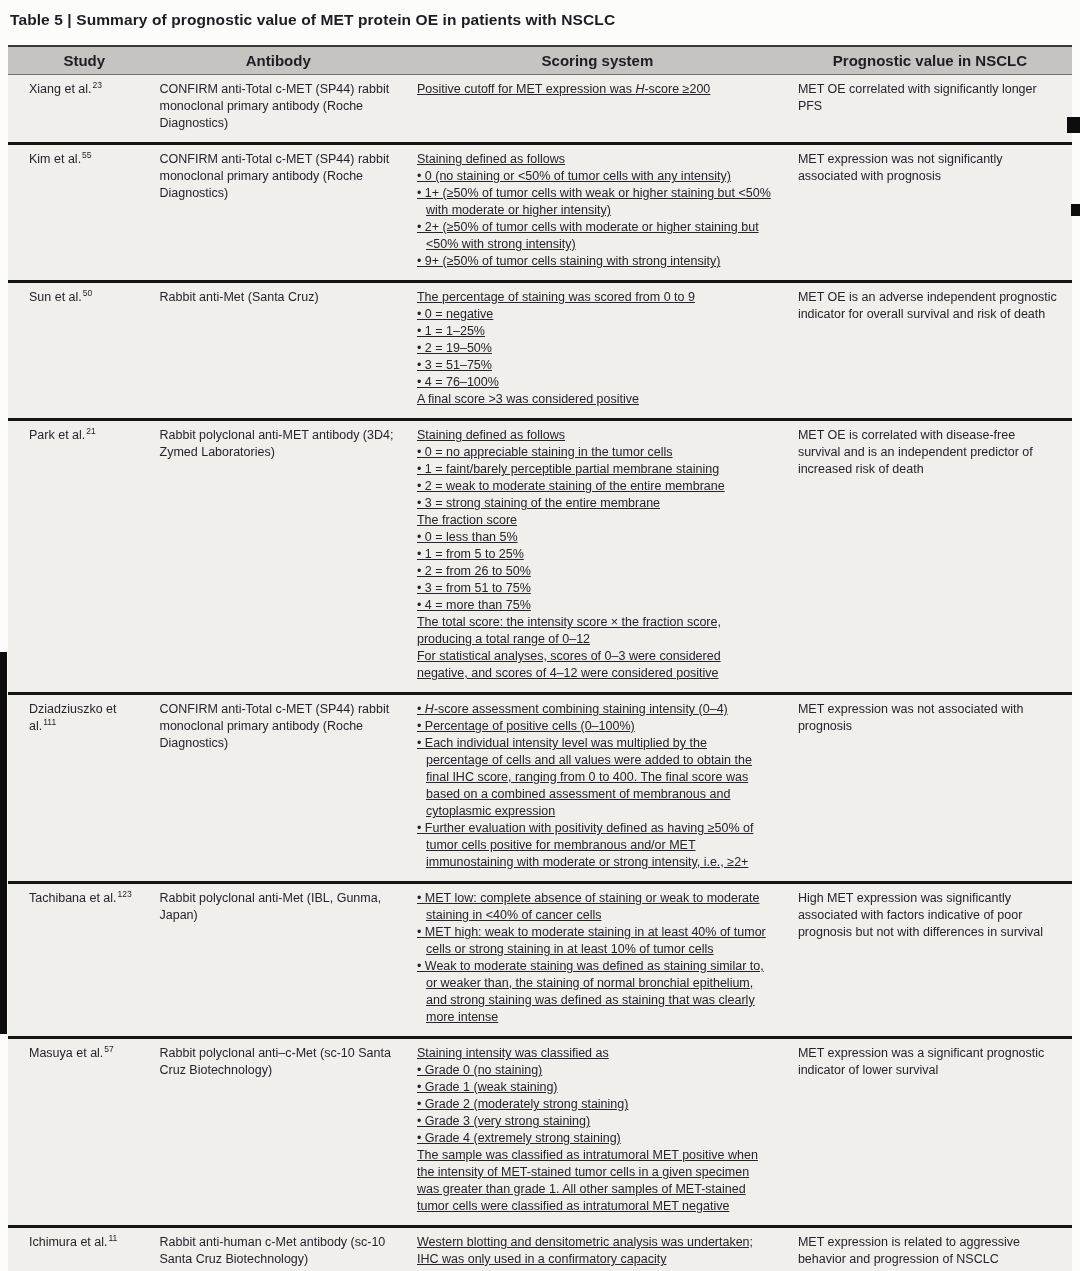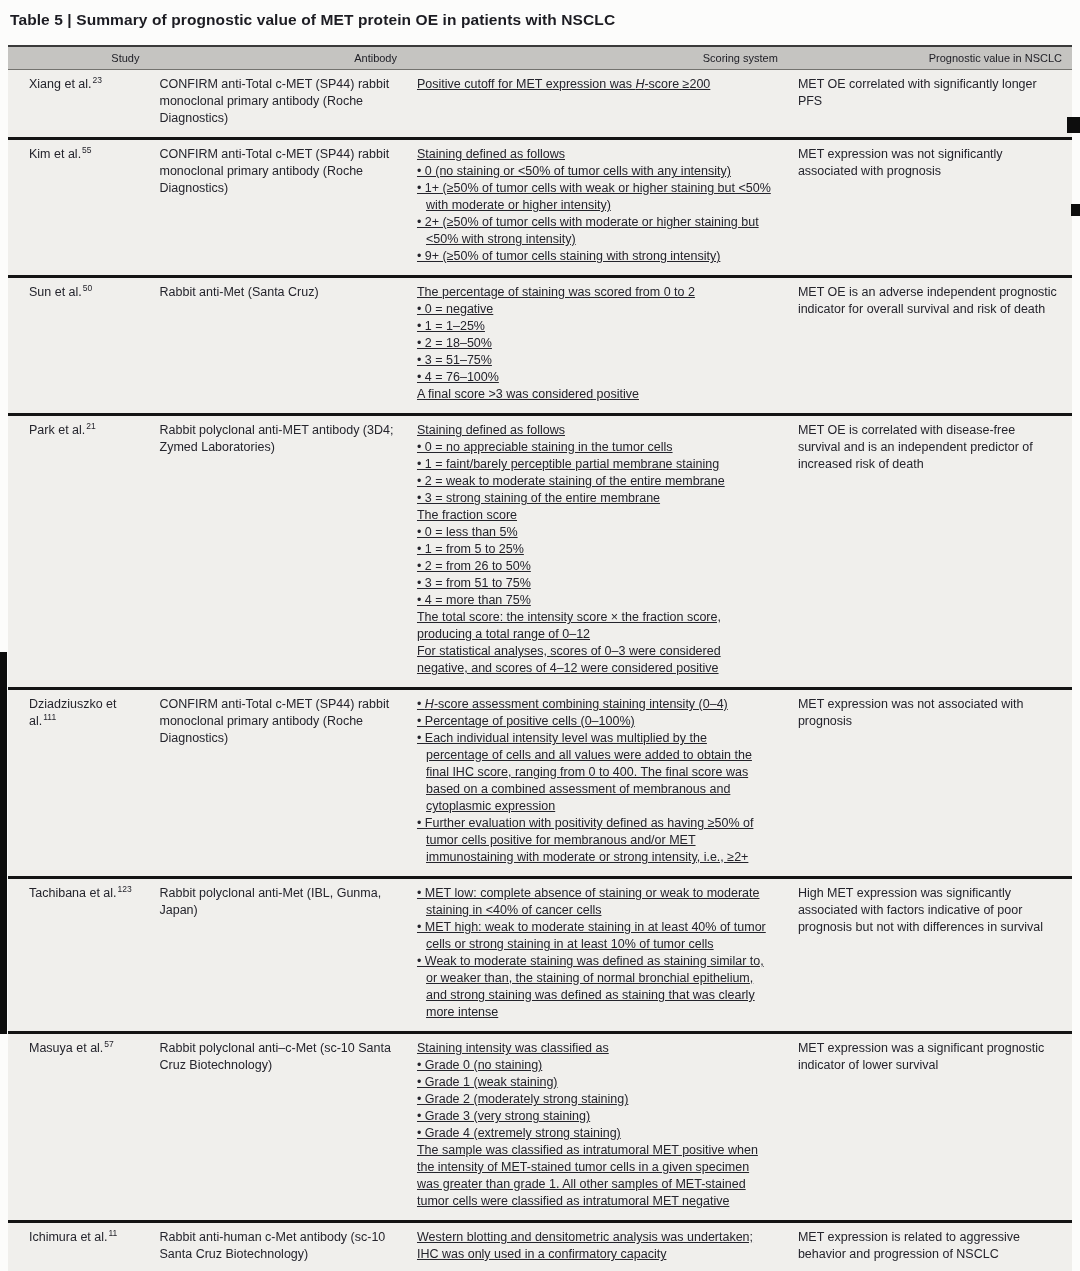--- a/index.html
+++ b/index.html
@@ -37,23 +37,23 @@
   col.c-study{width:13.3%;}
   col.c-antibody{width:24.2%;}
   col.c-scoring{width:35.8%;}
   col.c-prognostic{width:26.7%;}
   thead tr{
     background:var(--header-bg);
     border-top:2px solid #3a3a3a;
     border-bottom:1px solid #74736f;
   }
   thead th{
-    text-align:right;
-    font-size:11px;
-    font-weight:normal;
+    text-align:center;
+    font-size:15px;
+    font-weight:bold;
     padding:5px 10px 5px 10px;
     color:#1d1d24;
   }
   thead th.col-study{padding-left:21px;}
   tbody tr{
     background:var(--row-bg);
     margin-left:43px;
   }
   tbody tr + tr{
     border-top:3px solid var(--divider);
@@ -127,24 +127,24 @@
           <div class="line bullet">• 1+ (≥50% of tumor cells with weak or higher staining but &lt;50% with moderate or higher intensity)</div>
           <div class="line bullet">• 2+ (≥50% of tumor cells with moderate or higher staining but &lt;50% with strong intensity)</div>
           <div class="line bullet">• 9+ (≥50% of tumor cells staining with strong intensity)</div>
         </td>
         <td class="col-prognostic">MET expression was not significantly associated with prognosis</td>
       </tr>
       <tr>
         <td class="col-study"><span>Sun et al.</span><sup class="ref">50</sup></td>
         <td class="col-antibody">Rabbit anti-Met (Santa Cruz)</td>
         <td class="col-scoring">
-          <div class="line">The percentage of staining was scored from 0 to 2</div>
+          <div class="line">The percentage of staining was scored from 0 to 9</div>
           <div class="line bullet">• 0 = negative</div>
           <div class="line bullet">• 1 = 1–25%</div>
-          <div class="line bullet">• 2 = 18–50%</div>
+          <div class="line bullet">• 2 = 19–50%</div>
           <div class="line bullet">• 3 = 51–75%</div>
           <div class="line bullet">• 4 = 76–100%</div>
           <div class="line">A final score &gt;3 was considered positive</div>
         </td>
         <td class="col-prognostic">MET OE is an adverse independent prognostic indicator for overall survival and risk of death</td>
       </tr>
       <tr>
         <td class="col-study"><span>Park et al.</span><sup class="ref">21</sup></td>
         <td class="col-antibody">Rabbit polyclonal anti-MET antibody (3D4; Zymed Laboratories)</td>
         <td class="col-scoring">

